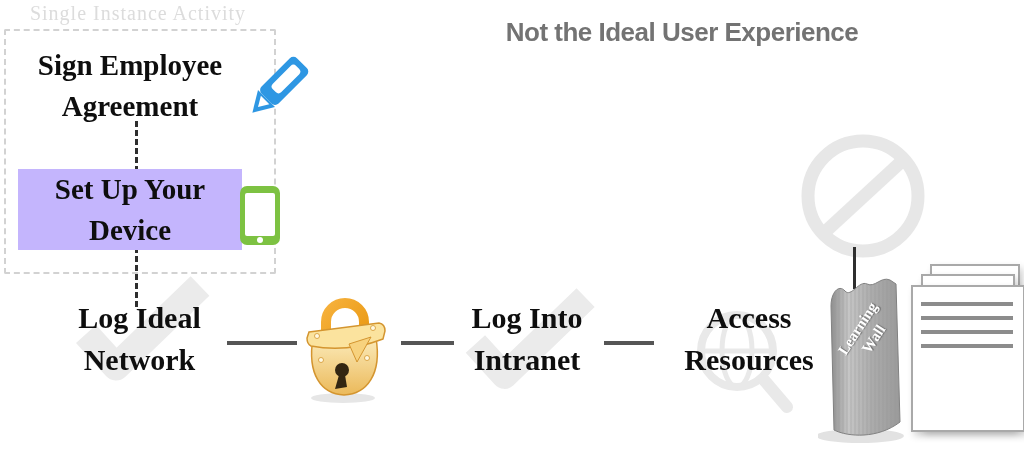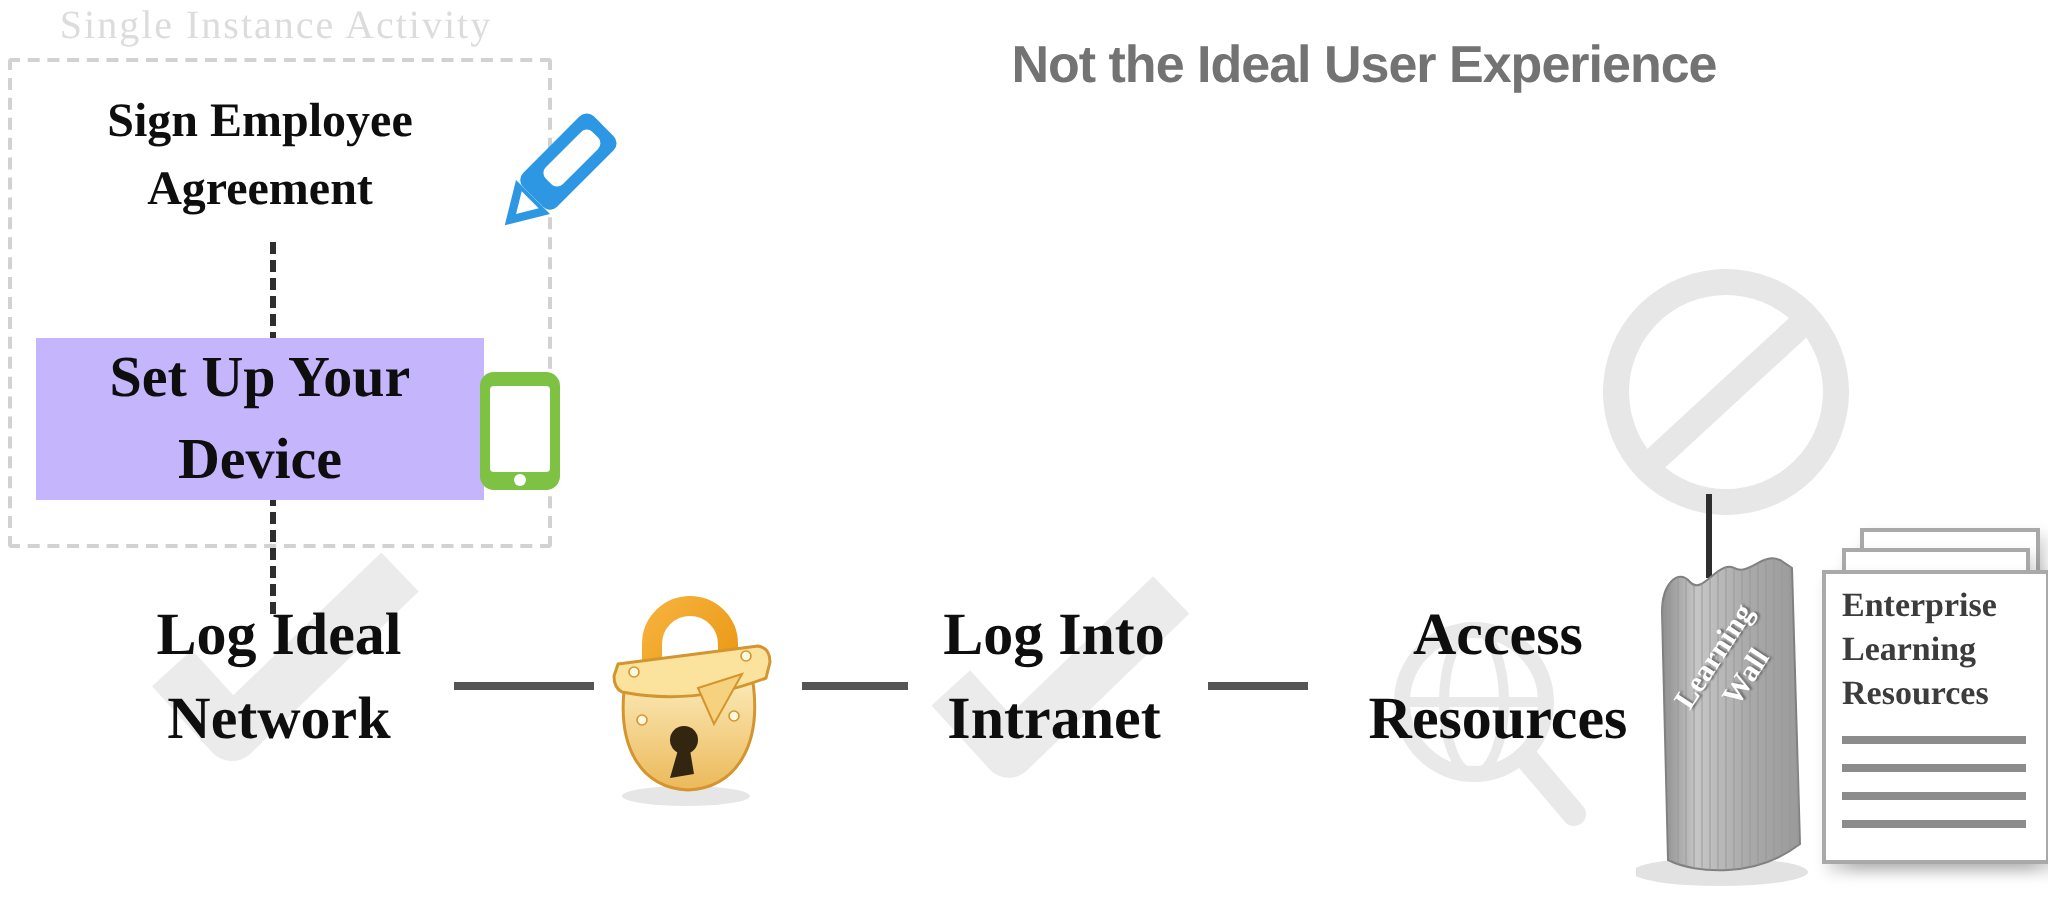--- a/index.html
+++ b/index.html
@@ -10,21 +10,21 @@
   .title{left:340px;top:17px;width:684px;text-align:center;
          font-family:"Liberation Sans","DejaVu Sans",sans-serif;
          font-weight:700;font-size:26px;letter-spacing:-0.5px;color:#737373;z-index:2;}
   
   .group-label{left:4px;top:2px;width:268px;text-align:center;font-weight:400;
                font-size:20px;letter-spacing:1px;color:#DCDCDC;z-index:1;}
   .group-box{left:4px;top:29px;width:268px;height:241px;border:2px dashed #D2D2D2;
              border-radius:2px;z-index:0;}
   
   .node{font-weight:700;color:#0e0e0e;text-align:center;line-height:1.4;z-index:3;}
-  .n-sign{left:2px;top:45px;width:256px;font-size:24px;}
+  .n-sign{left:2px;top:45px;width:256px;font-size:29px;}
   .n-setup{left:18px;top:169px;width:224px;font-size:29px;background:#c4b5fd;}
   .n-network{left:52px;top:297px;width:175px;font-size:30px;}
   .n-intranet{left:443px;top:297px;width:168px;font-size:30px;}
   .n-resources{left:663px;top:297px;width:172px;font-size:30px;}
   .n-incompat{left:727px;top:156px;width:255px;font-size:30px;}
   
   .vdash{left:135px;top:121px;height:186px;width:0;border-left:3px dashed #2E2E2E;z-index:1;}
   .hline{height:4px;background:#555;top:341px;z-index:1;}
   .h1{left:227px;width:70px;} .h2{left:401px;width:53px;} .h3{left:604px;width:50px;}
   .vline2{left:853px;top:247px;width:3px;height:42px;background:#2E2E2E;z-index:1;}
@@ -141,20 +141,19 @@
     </defs>
     <ellipse cx="42" cy="182" rx="44" ry="7" fill="#D6D6D6" opacity="0.7"></ellipse>
     <path d="M16,176 L13,52 C13,38 21,30 27,37 C33,44 41,26 49,30 C57,34 63,22 72,26 L78,30 L82,168 C60,185 30,183 16,176 Z" fill="url(#wg)" stroke="#808080" stroke-width="1"></path>
     <path d="M16,176 L13,52 C13,38 21,30 27,37 C33,44 41,26 49,30 C57,34 63,22 72,26 L78,30 L82,168 C60,185 30,183 16,176 Z" fill="url(#hatch)" opacity="0.45"></path>
   </svg>
   <div class="abs wall-label">Learning Wall</div>
 
   <div class="abs page p3"></div>
   <div class="abs page p2"></div>
   <div class="abs page p1">
-    <div class="doc-title">Enterprise Learning Resources</div>
     <div class="doc-line"></div>
     <div class="doc-line"></div>
     <div class="doc-line"></div>
     <div class="doc-line"></div>
   </div>
 
 </div>
 
 </body></html>

